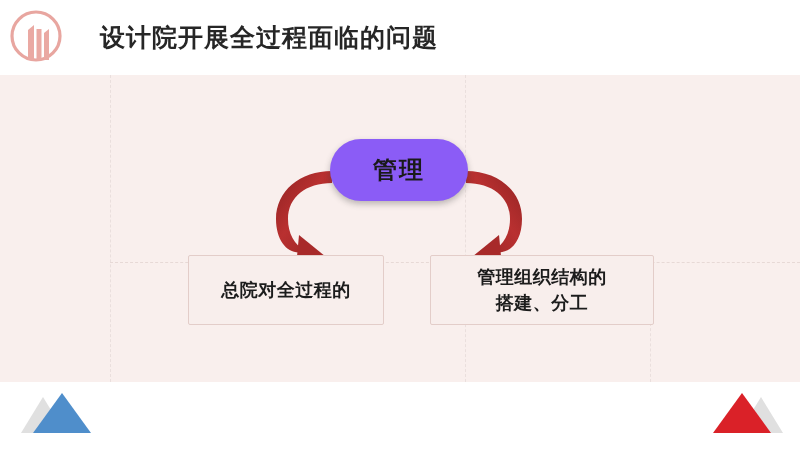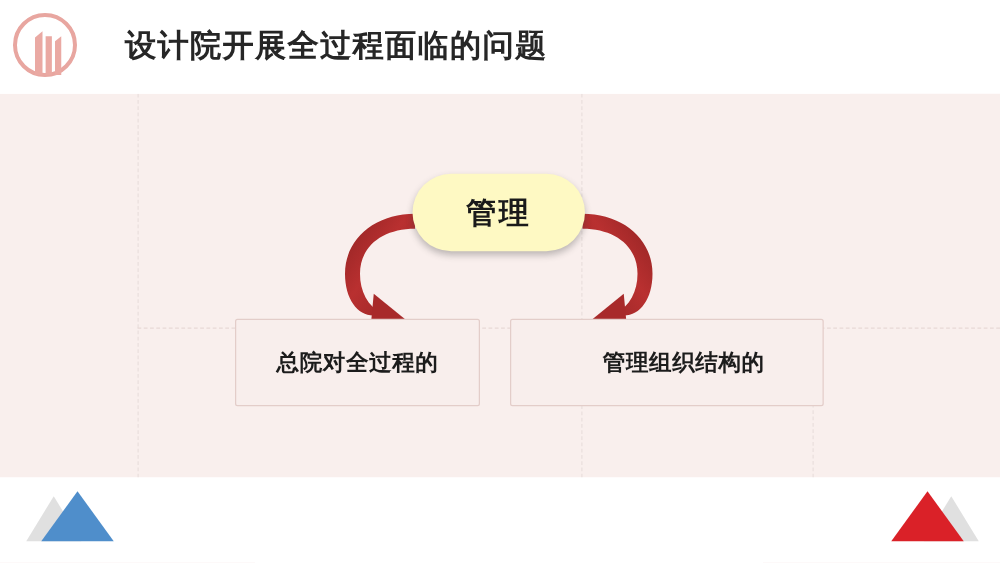--- a/index.html
+++ b/index.html
@@ -30,21 +30,21 @@
   .guide.v{width:0;border-left:1px dashed #eadfdd;}
   .guide.h{height:0;border-top:1px dashed #e7d9d6;}
   .guide-v1{left:110px;top:75px;height:307px;}
   .guide-v2{left:465px;top:75px;height:307px;}
   .guide-v3{left:650px;top:262px;height:120px;}
   .guide-h1{left:110px;top:262px;width:690px;}
 
   
   .pill{
     position:absolute;left:330px;top:139px;width:138px;height:62px;
-    background:#fef9c3;
+    background:#8b5cf6;
     border-radius:31px;
     box-shadow:0 3px 6px rgba(60,60,60,.33);
     z-index:4;
     display:flex;align-items:center;justify-content:center;
   }
   .pill-label{
     font-size:24px;font-weight:bold;color:#1a1a1a;letter-spacing:2px;
   }
 
   
@@ -53,21 +53,21 @@
   
   .tbox{
     position:absolute;height:68px;
     background:#f8eeec;
     border:1.4px solid #e3cdc9;
     border-radius:2px;
     z-index:4;
     display:flex;flex-direction:column;align-items:center;justify-content:center;
   }
   .tbox-left{left:188px;top:255px;width:194px;}
-  .tbox-right{left:408px;top:255px;width:222px;padding-left:27px;}
+  .tbox-right{left:430px;top:255px;width:222px;}
   .tline{
     font-size:18px;font-weight:bold;color:#1c1c1c;line-height:26px;
     letter-spacing:.5px;white-space:nowrap;
   }
 
   
   .footer{position:absolute;left:0;top:382px;width:800px;height:68px;background:#ffffff;z-index:5;}
   .tri{position:absolute;width:0;height:0;z-index:5;}
 
   .tri-gray-l{
@@ -153,20 +153,21 @@
   <div class="pill">
     <span class="pill-label">管理</span>
   </div>
 
   <div class="tbox tbox-left">
     <span class="tline">总院对全过程的</span>
   </div>
 
   <div class="tbox tbox-right">
     <span class="tline">管理组织结构的</span>
+    <span class="tline">搭建、分工</span>
   </div>
 
   <div class="footer"></div>
   <div class="tri tri-gray-l"></div>
   <div class="tri tri-blue"></div>
   <div class="tri tri-gray-r"></div>
   <div class="tri tri-red"></div>
 
 </div>
 

